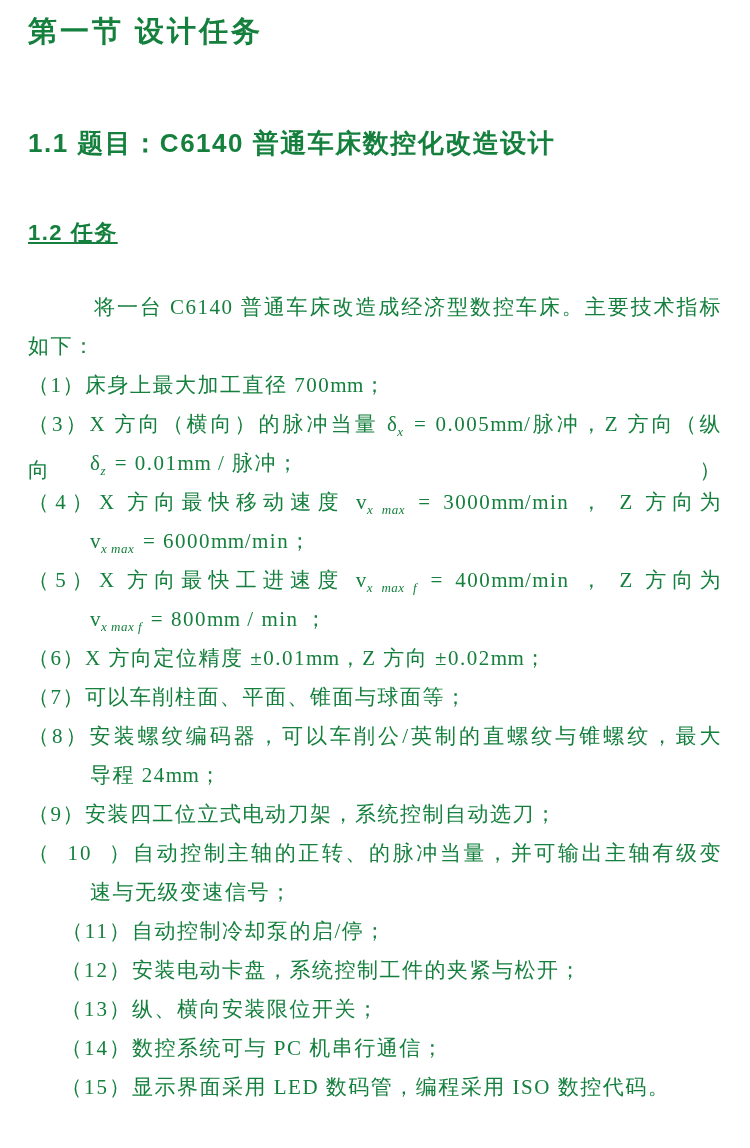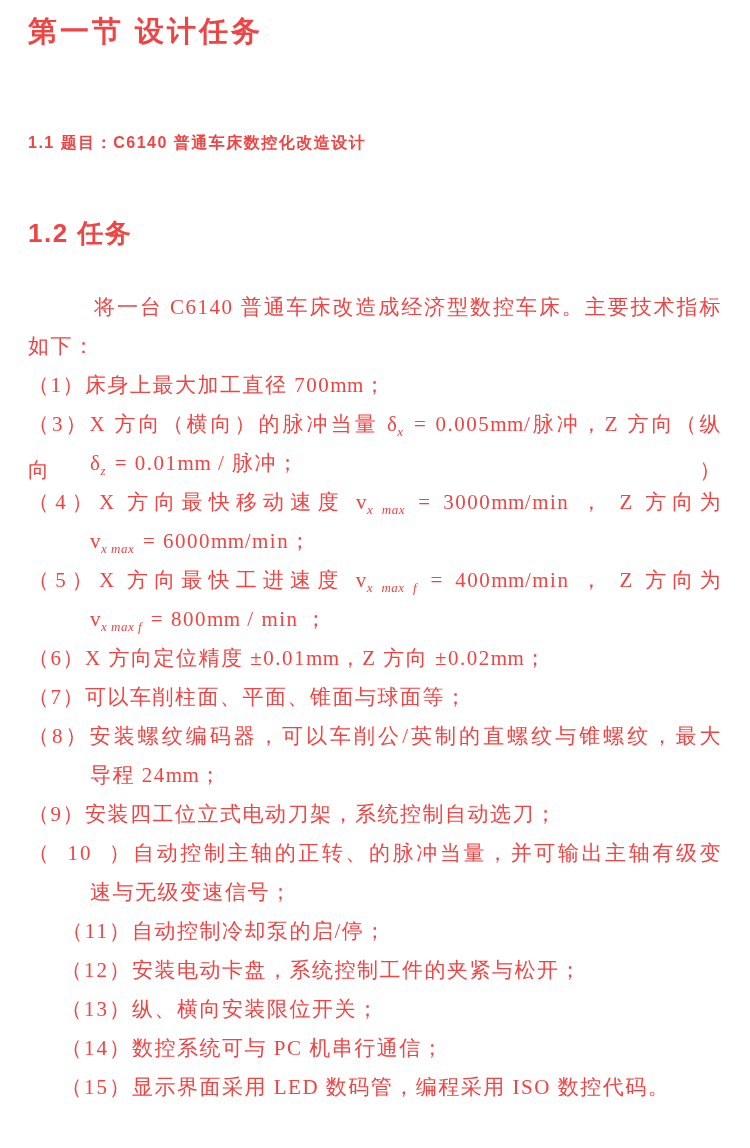--- a/index.html
+++ b/index.html
@@ -1,49 +1,50 @@
 <!DOCTYPE html>
 <html lang="zh"><head>
 <meta charset="utf-8">
 <style>
   html,body{margin:0;padding:0;background:#e8e8e8;}
   #page{
     position:relative;
     width:750px;height:1148px;
     margin:0 auto;
     background:#ffffff;
-    color:#ef4444;
+    color:#15803d;
     overflow:hidden;
     box-sizing:border-box;
     padding:14px 28px 0 28px;
     font-family:"Liberation Serif","DejaVu Serif",serif;
   }
   .h1{
     font-family:"Liberation Sans","DejaVu Sans",sans-serif;
     font-weight:bold;
     font-size:29px;
     line-height:34px;
     letter-spacing:3px;
     margin:0;
   }
   .h2{
     font-family:"Liberation Sans","DejaVu Sans",sans-serif;
     font-weight:bold;
-    font-size:16px;
+    font-size:26px;
     line-height:30px;
     letter-spacing:1.5px;
     margin:80px 0 0 0;
   }
   .h3{
     font-family:"Liberation Sans","DejaVu Sans",sans-serif;
     font-weight:bold;
-    font-size:26px;
+    font-size:22px;
     line-height:30px;
     letter-spacing:1.5px;
     margin:60px 0 0 0;
+    text-decoration:underline;
   }
   #body-lines{
     margin-top:40px;
     font-size:21px;
   }
   .line{
     height:39px;
     line-height:39px;
     letter-spacing:1.5px;
     white-space:normal;

